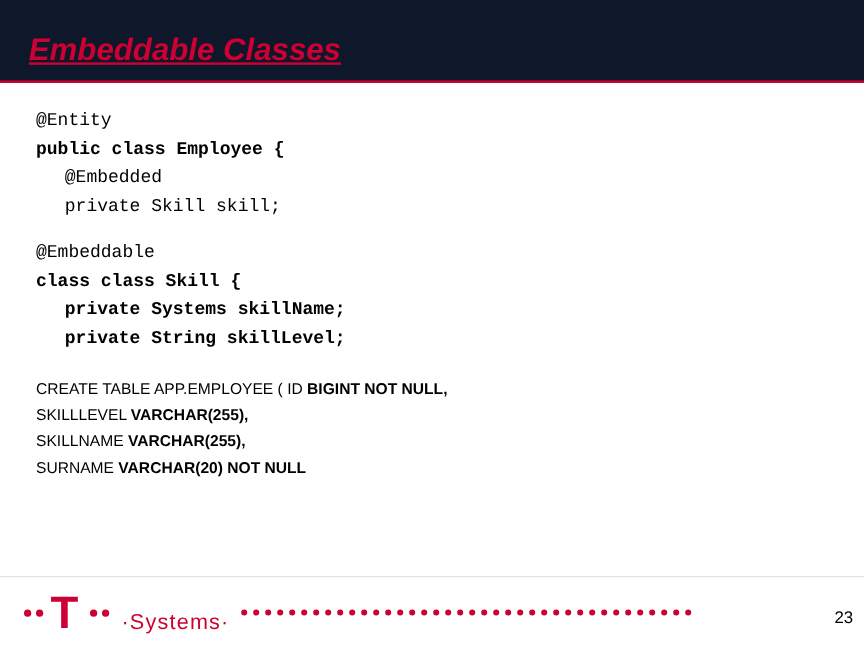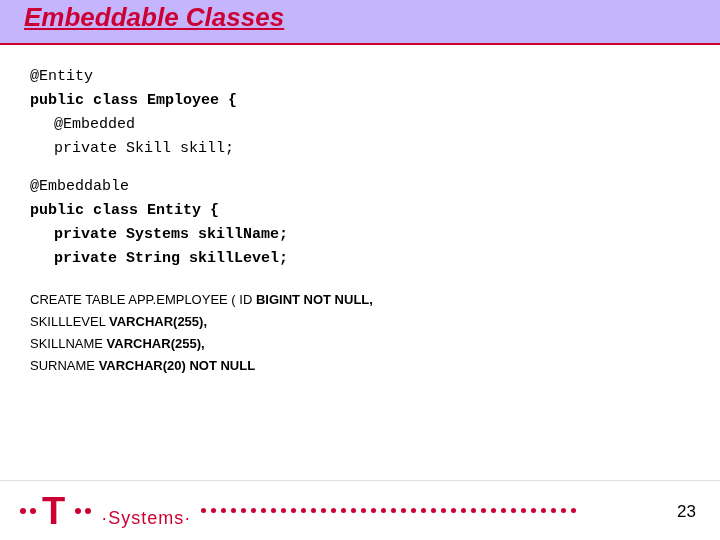--- a/index.html
+++ b/index.html
@@ -14,22 +14,22 @@
     }
 
     .slide {
       width: 720px;
       height: 540px;
       position: relative;
       padding: 0;
     }
 
     .header {
-      background: #c4b5fd;
-      padding: 2px 24px 10px 24px;
+      background: #0f172a;
+      padding: 26px 24px 10px 24px;
       border-bottom: 2px solid #cc0033;
     }
 
     .header-title {
       font-size: 26px;
       font-weight: bold;
       color: #cc0033;
       font-style: italic;
       text-decoration: underline;
     }
@@ -134,22 +134,22 @@
     .dot-small {
       width: 5px;
       height: 5px;
       background: #cc0033;
       border-radius: 50%;
     }
 
     .page-number {
       position: absolute;
       bottom: 18px;
-      right: 24px;
-      font-size: 17px;
+      right: 9px;
+      font-size: 14px;
       color: #000000;
     }
   </style>
 </head>
 <body>
 
 <div class="slide">
 
   <div class="header">
     <div class="header-title">Embeddable Classes</div>
@@ -172,21 +172,21 @@
       </div>
     </div>
 
     <div class="spacer"></div>
 
     <div class="code-block">
       <div>
         <span class="normal">@Embeddable</span>
       </div>
       <div>
-        <span class="bold">public class Entity {</span>
+        <span class="bold">class class Skill {</span>
       </div>
       <div class="indent">
         <span class="bold">   private Systems skillName;</span>
       </div>
       <div class="indent">
         <span class="bold">   private String skillLevel;</span>
       </div>
     </div>
 
     <div class="sql-block">

